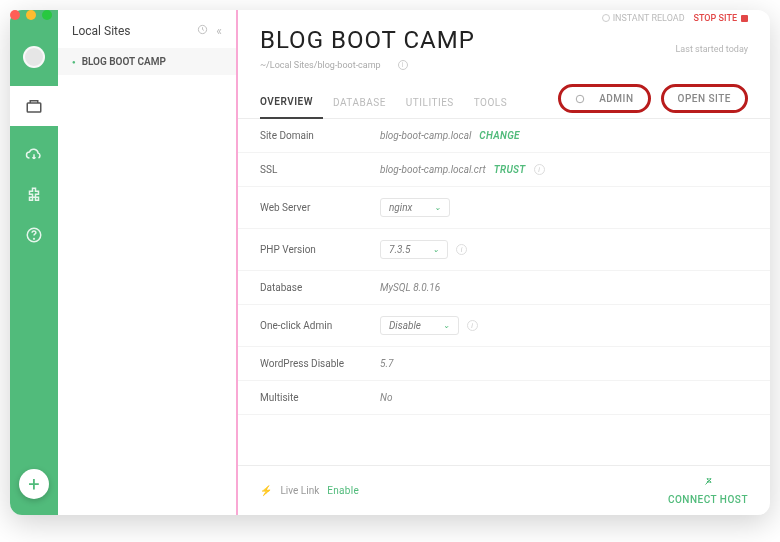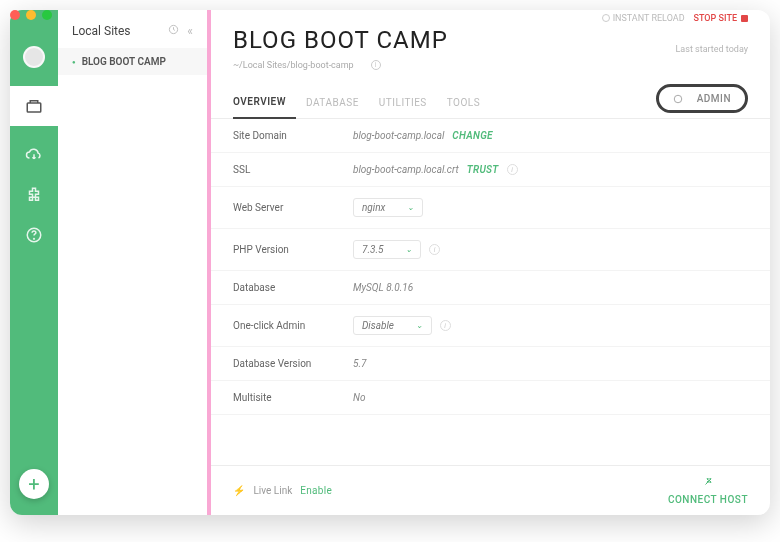--- a/index.html
+++ b/index.html
@@ -11,21 +11,21 @@
 .dot.yellow { background: #febc2e; }
 .dot.green { background: #28c840; }
 
 .rail { width: 48px; background: #51bb7b; display: flex; flex-direction: column; align-items: center; padding-top: 36px; gap: 18px; position: relative; }
 .rail .avatar { width: 22px; height: 22px; border-radius: 50%; background: #e6e6e6; border: 2px solid rgba(255,255,255,0.7); }
 .rail .ricon { width: 22px; height: 22px; display: flex; align-items: center; justify-content: center; color: rgba(255,255,255,0.85); cursor: pointer; }
 .rail .ricon.active { background: #fff; color: #555; width: 48px; height: 40px; }
 .rail .ricon.active svg { width:18px; height:18px; }
 .rail .add { position: absolute; bottom: 16px; left: 9px; width: 30px; height: 30px; border-radius: 50%; background: #fff; color: #51bb7b; display: flex; align-items: center; justify-content: center; font-size: 20px; cursor: pointer; box-shadow: 0 2px 6px rgba(0,0,0,0.2); }
 
-.sidebar { width: 153px; border-right: 4px solid #f9a8d4; display: flex; flex-direction: column; }
+.sidebar { width: 180px; border-right: 2px solid #f9a8d4; display: flex; flex-direction: column; }
 .sidebar-head { padding: 14px 14px 10px; display: flex; align-items: center; justify-content: space-between; color: #444; font-size: 12px; }
 .sidebar-head .mini { color: #bbb; display: flex; gap: 8px; }
 .site-item { font-size: 10px; color: #555; padding: 8px 14px; display: flex; align-items: center; gap: 6px; cursor: pointer; }
 .site-item::before { content: "●"; color: #51bb7b; font-size: 6px; }
 .site-item.active { background: #f7f7f7; font-weight: 600; }
 .sidebar-footer { margin-top: auto; border-top: 1px solid #ececec; padding: 10px 12px; font-size: 9px; color: #888; display: flex; justify-content: space-between; align-items: center; }
 .stop-all { color: #e24747; display: flex; align-items: center; gap: 4px; cursor: pointer; }
 .stop-all::after { content: ""; width: 7px; height: 7px; background: #e24747; border-radius: 1px; }
 
 .main { flex: 1; display: flex; flex-direction: column; min-width: 0; }
@@ -37,21 +37,21 @@
 .stop-site::after { content: ""; width: 7px; height: 7px; background: #e24747; border-radius: 1px; }
 .last-started { position: absolute; top: 34px; right: 22px; font-size: 9px; color: #b5b5b5; }
 h1 { font-size: 24px; font-weight: 400; color: #222; letter-spacing: 1px; }
 .path { font-size: 9px; color: #aaa; margin-top: 6px; display: flex; align-items: center; gap: 17px; }
 .path .info { width: 10px; height: 10px; border: 1px solid #ccc; border-radius: 50%; display: inline-flex; align-items: center; justify-content: center; font-size: 7px; color: #ccc; }
 
 .tabrow { display: flex; align-items: center; padding: 18px 22px 0; border-bottom: 1px solid #ececec; position: relative; }
 .tab { font-size: 10px; letter-spacing: 0.5px; color: #bbb; padding: 0 10px 10px 0; margin-right: 10px; cursor: pointer; }
 .tab.active { color: #444; border-bottom: 2px solid #444; margin-bottom: -1px; font-weight: 600; }
 .action-btns { position: absolute; right: 22px; top: 6px; display: flex; gap: 10px; }
-.pill { border: 3px solid #404040; border-radius: 16px; padding: 6px 14px; font-size: 10px; color: #888; display: flex; align-items: center; gap: 14px; cursor: pointer; font-weight: 500; letter-spacing: 0.5px; }
+.pill { border: 3px solid #b91c1c; border-radius: 16px; padding: 6px 14px; font-size: 10px; color: #888; display: flex; align-items: center; gap: 14px; cursor: pointer; font-weight: 500; letter-spacing: 0.5px; }
 .pill svg { width: 10px; height: 10px; }
 
 .rows { flex: 1; overflow: auto; }
 .row { display: flex; align-items: center; padding: 11px 22px; font-size: 10px; color: #555; border-bottom: 1px solid #f3f3f3; }
 .row .label { width: 120px; color: #666; }
 .row .val { color: #888; display: flex; align-items: center; gap: 8px; font-style: italic; }
 .link-green { color: #51bb7b; font-weight: 600; cursor: pointer; letter-spacing: 0.3px; }
 .select-pill { border: 1px solid #e5e5e5; border-radius: 3px; padding: 3px 8px; display: inline-flex; align-items: center; gap: 22px; color: #777; cursor: pointer; font-size: 10px; }
 .select-pill .chev { color: #51bb7b; font-size: 8px; }
 .info-dot { width: 11px; height: 11px; border: 1px solid #ddd; border-radius: 50%; display: inline-flex; align-items: center; justify-content: center; font-size: 7px; color: #ccc; }
@@ -138,20 +138,23 @@
       <div class="tab">DATABASE</div>
       <div class="tab">UTILITIES</div>
       <div class="tab">TOOLS</div>
       <div class="action-btns">
         <div class="pill">
           <svg viewBox="0 0 24 24" fill="none" stroke="#999" stroke-width="2">
               <circle cx="12" cy="12" r="9"></circle>
             </svg>
           <span>ADMIN</span>
         </div>
+        <div class="pill">
+          <span>OPEN SITE</span>
+        </div>
       </div>
     </div>
 
     <div class="rows">
       <div class="row">
         <div class="label">Site Domain</div>
         <div class="val">
           <span>blog-boot-camp.local</span>
           <span class="link-green">CHANGE</span>
         </div>
@@ -193,21 +196,21 @@
         <div class="label">One-click Admin</div>
         <div class="val">
           <span class="select-pill">
             <span>Disable</span>
             <span class="chev">⌄</span>
           </span>
           <span class="info-dot">i</span>
         </div>
       </div>
       <div class="row">
-        <div class="label">Database Version</div>
+        <div class="label">WordPress Disable</div>
         <div class="val">
             <span>5.7</span>
           </div>
       </div>
       <div class="row">
         <div class="label">Multisite</div>
         <div class="val">
             <span>No</span>
           </div>
       </div>

